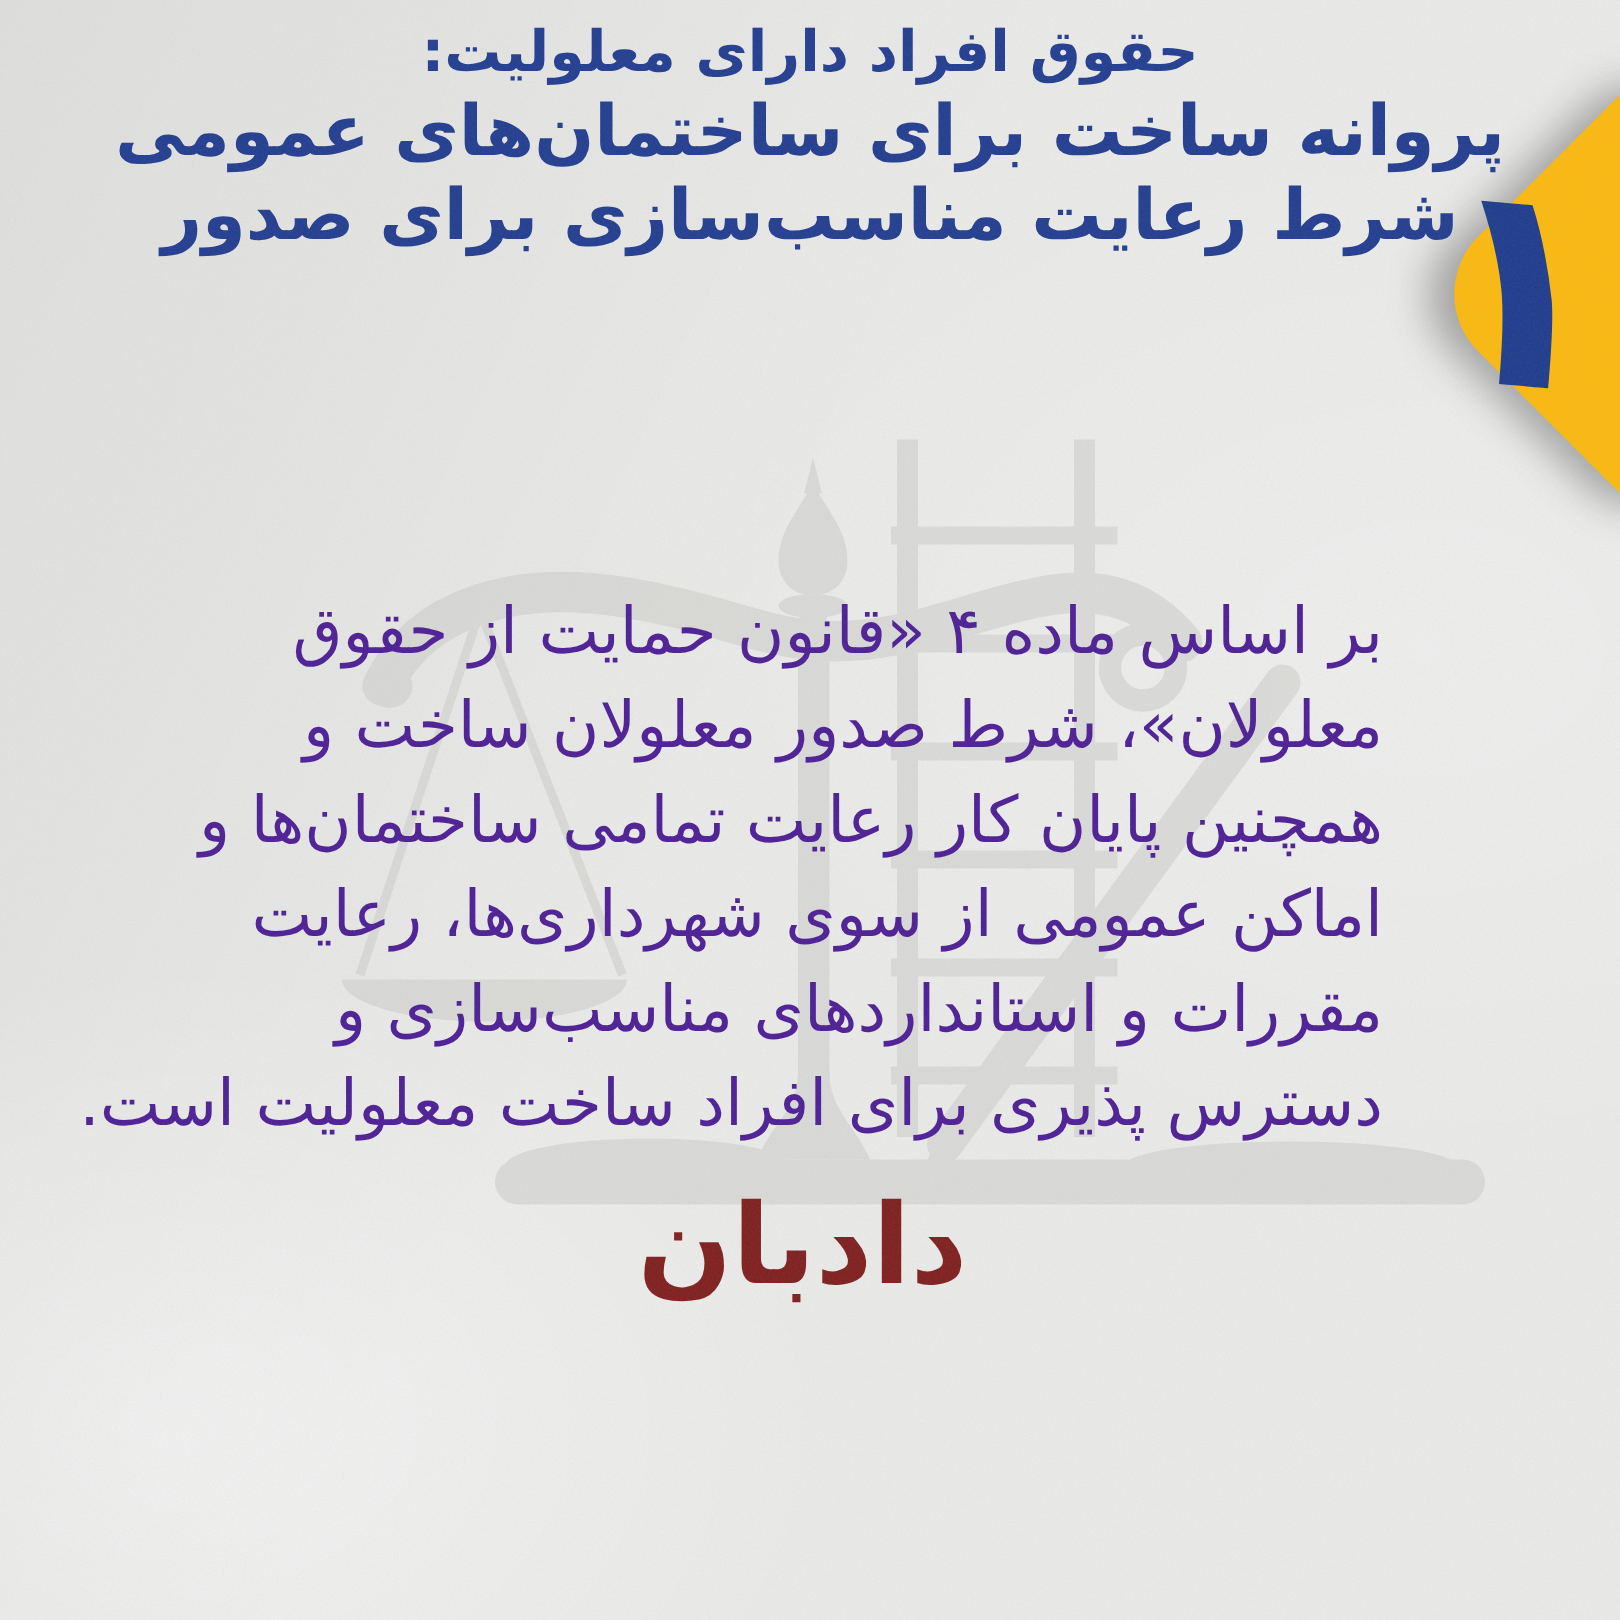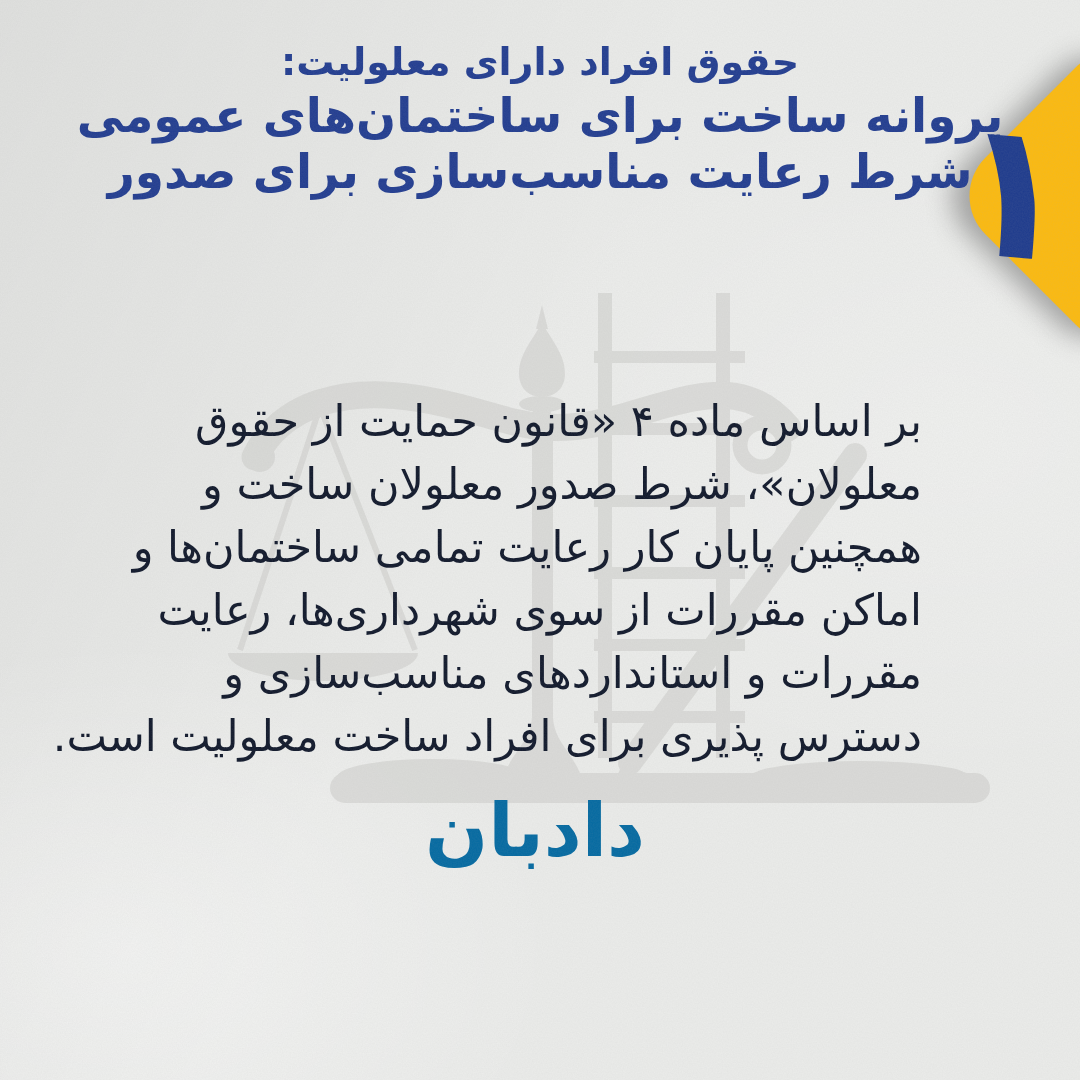--- a/index.html
+++ b/index.html
@@ -13,41 +13,41 @@
     position:absolute;inset:0;z-index:1;pointer-events:none;
     background:
       radial-gradient(720px 520px at 12% 88%, rgba(255,255,255,0.40), rgba(255,255,255,0) 60%),
       radial-gradient(900px 650px at 88% 40%, rgba(255,255,255,0.22), rgba(255,255,255,0) 55%),
       linear-gradient(115deg, rgba(0,0,0,0.05), rgba(0,0,0,0) 45%);
   }
   .watermark-svg{position:absolute;left:170px;top:285px;width:840px;height:545px;z-index:2;}
   .watermark-brand{
     position:absolute;left:385px;top:793px;width:300px;z-index:2;
     text-align:center;font-size:74px;font-weight:bold;line-height:1;
-    color:#0369a1;letter-spacing:0;
+    color:#7f1d1d;letter-spacing:0;
   }
   .header{
     position:absolute;top:8px;left:0;width:100%;z-index:4;
-    text-align:center;color:#213c90;margin-top:28px;
+    text-align:center;color:#213c90;
   }
   .kicker{font-size:38px;font-weight:bold;line-height:52px;}
   .title-line{font-size:47px;font-weight:bold;line-height:56px;}
   .badge{
     position:absolute;top:78px;right:-152px;width:236px;height:236px;z-index:3;
     background:#fcba0e;border-radius:54px;transform:rotate(45deg);
     box-shadow:-14px 16px 26px -4px rgba(70,70,70,0.45);
   }
   .badge-number{
     position:absolute;top:97px;right:8px;z-index:4;
     font-size:190px;line-height:190px;font-weight:bold;color:#1d3a8c;
     transform:rotate(5deg);
   }
   .paragraph{
     position:absolute;top:390px;right:158px;width:790px;z-index:4;
-    color:#0f172a;font-size:43px;line-height:63px;
+    color:#4c1d95;font-size:43px;line-height:63px;
     text-align:right;
   }
   .paragraph .line{white-space:nowrap;}
   .grain{position:absolute;inset:0;z-index:6;pointer-events:none;opacity:0.20;}
 </style>
 </head>
 <body>
 
 <div class="canvas">
 
@@ -96,21 +96,21 @@
     <div class="title-line">شرط رعایت مناسب‌سازی برای صدور</div>
   </div>
 
   <div class="badge"></div>
   <div class="badge-number">۱</div>
 
   <div class="paragraph">
     <div class="line">بر اساس ماده ۴ «قانون حمایت از حقوق</div>
     <div class="line">معلولان»، شرط صدور معلولان ساخت و</div>
     <div class="line">همچنین پایان کار رعایت تمامی ساختمان‌ها و</div>
-    <div class="line">اماکن مقررات از سوی شهرداری‌ها، رعایت</div>
+    <div class="line">اماکن عمومی از سوی شهرداری‌ها، رعایت</div>
     <div class="line">مقررات و استانداردهای مناسب‌سازی و</div>
     <div class="line">دسترس پذیری برای افراد ساخت معلولیت است.</div>
   </div>
 
   <svg class="grain" width="1080" height="1080" aria-hidden="true">
     <filter id="grain-f">
       <feTurbulence type="fractalNoise" baseFrequency="0.8" numOctaves="2" seed="11" stitchTiles="stitch"></feTurbulence>
       <feColorMatrix type="matrix" values="0 0 0 0 0.42  0 0 0 0 0.42  0 0 0 0 0.42  0 0 0 0.6 0"></feColorMatrix>
     </filter>
     <rect width="1080" height="1080" filter="url(#grain-f)"></rect>

